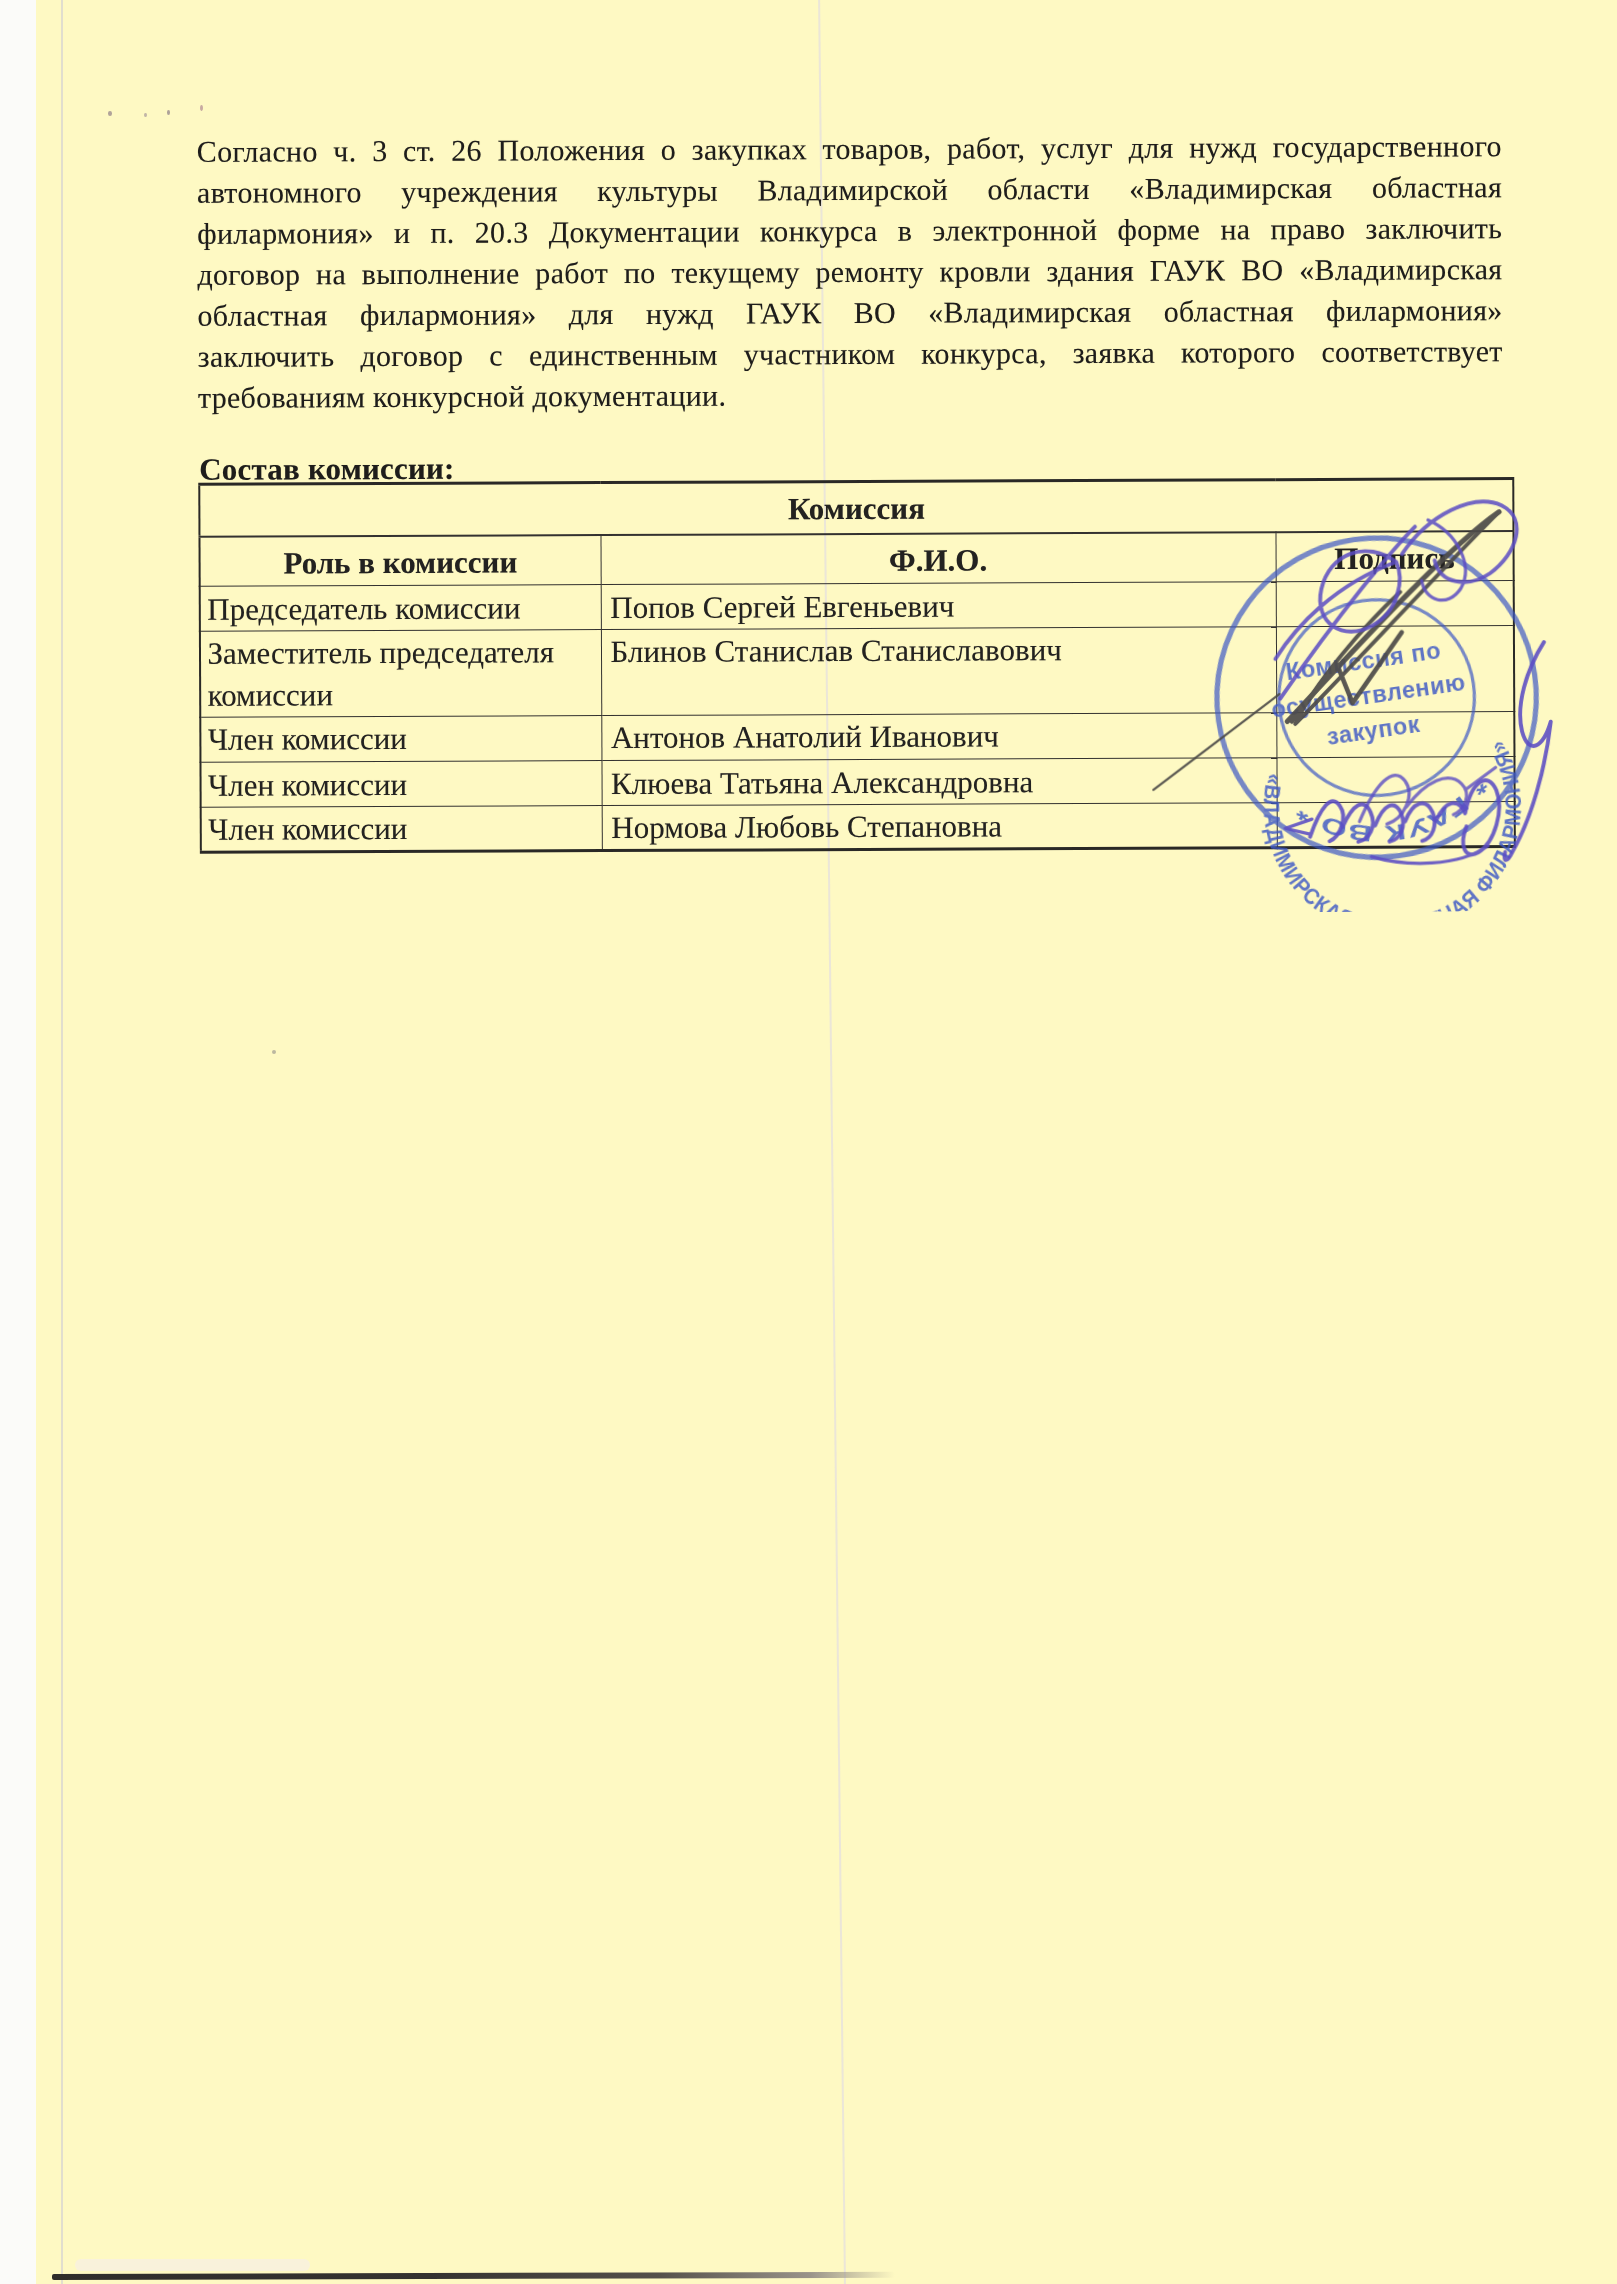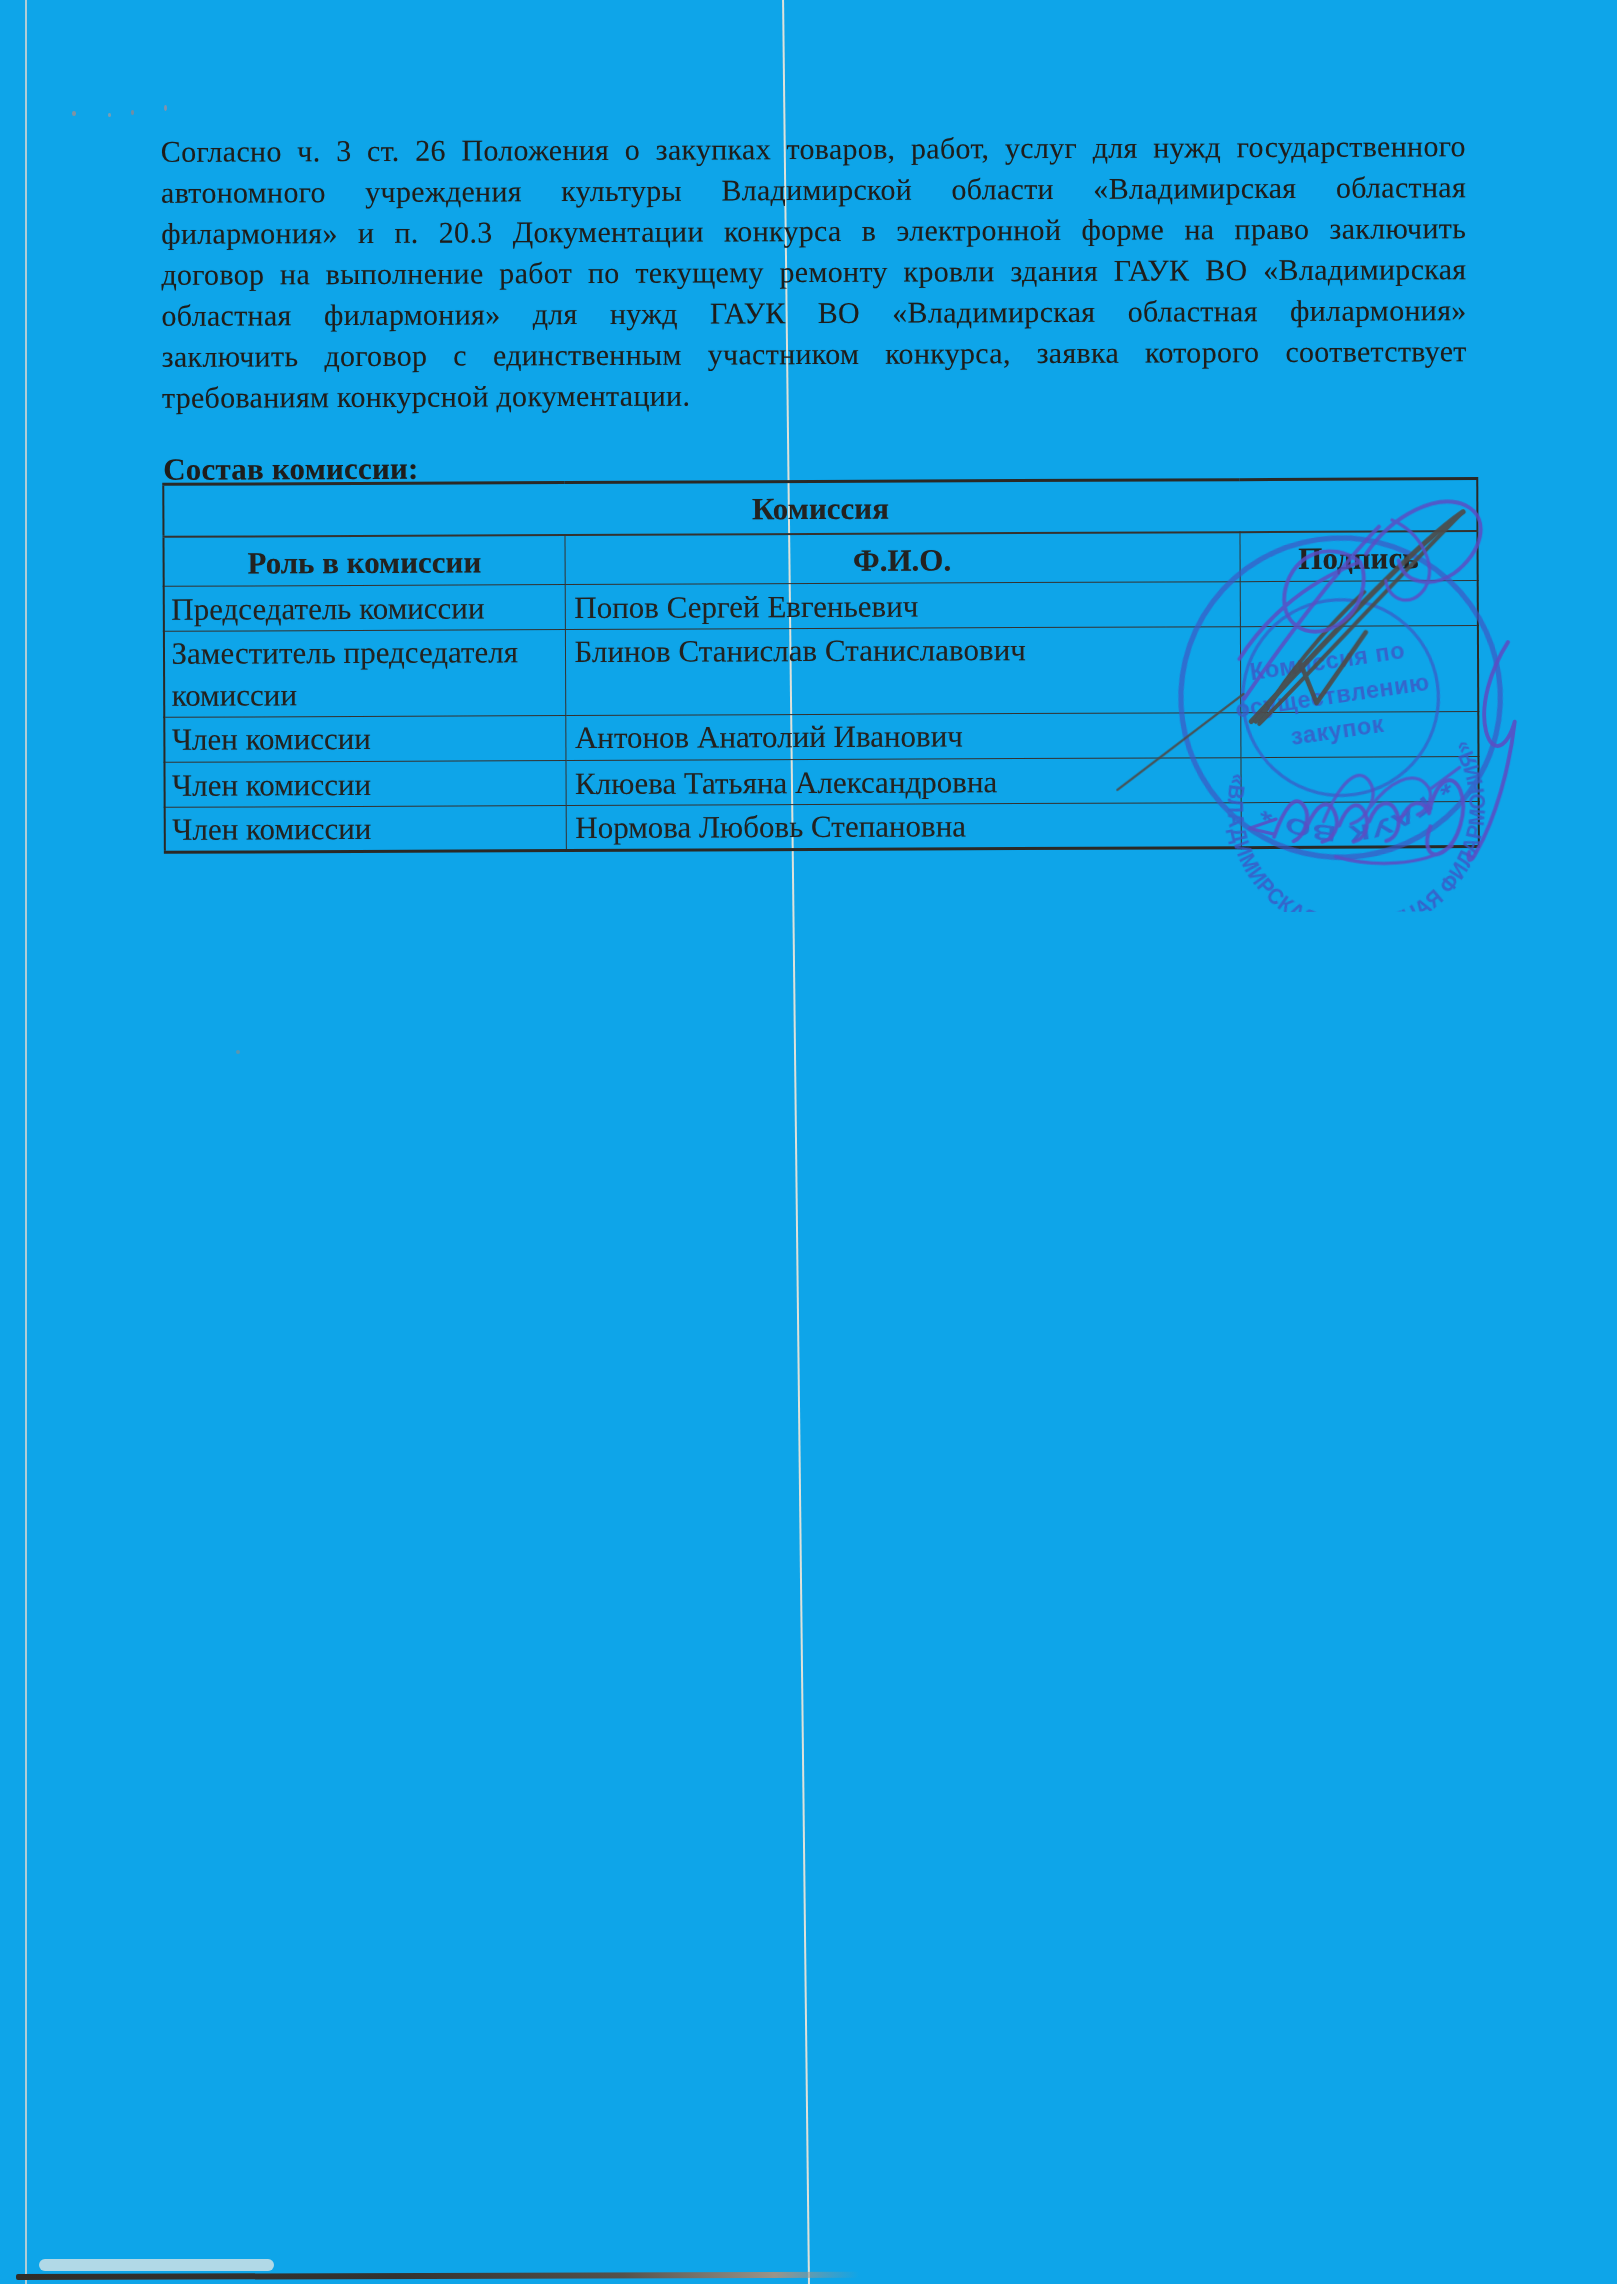--- a/index.html
+++ b/index.html
@@ -1,21 +1,21 @@
 <!DOCTYPE html>
 <html style="font-size:10.4px"><head>
 <meta charset="utf-8">
 <style>
   html,body{margin:0;padding:0;}
   body{
     width:1618px;height:2284px;position:relative;overflow:hidden;
     background:#fbfbf9;
     font-family:"Liberation Serif", serif;
   }
-  .page{position:absolute;inset:0;background:#0ea5e9;}
+  .page{position:absolute;inset:0;background:#fef9c3;margin-left:36px;}
 
   
   .edge-left{position:absolute;left:25.4px;top:0;width:2px;height:2284px;background:#d9d7d1;opacity:.8;}
   .fold-line{position:absolute;left:782px;top:-6.5px;width:2px;height:2297px;background:#eae5d9;opacity:.95;transform:rotate(-0.65deg);transform-origin:top left;}
   .bottom-edge{position:absolute;left:15.7px;top:2274px;width:843px;height:5.9px;border-radius:2px;
     background:linear-gradient(to right,#2f2d2a 0%,#343230 45%,#55514b 72%,#9a948a 90%,rgba(170,164,155,0) 100%);
     transform:rotate(-0.15deg);transform-origin:left center;}
   .bottom-smudge{position:absolute;left:39px;top:2259px;width:235px;height:11.7px;background:#f6f0e6;opacity:.7;border-radius:5.9px;}
   .speck{position:absolute;border-radius:50%;}
 

